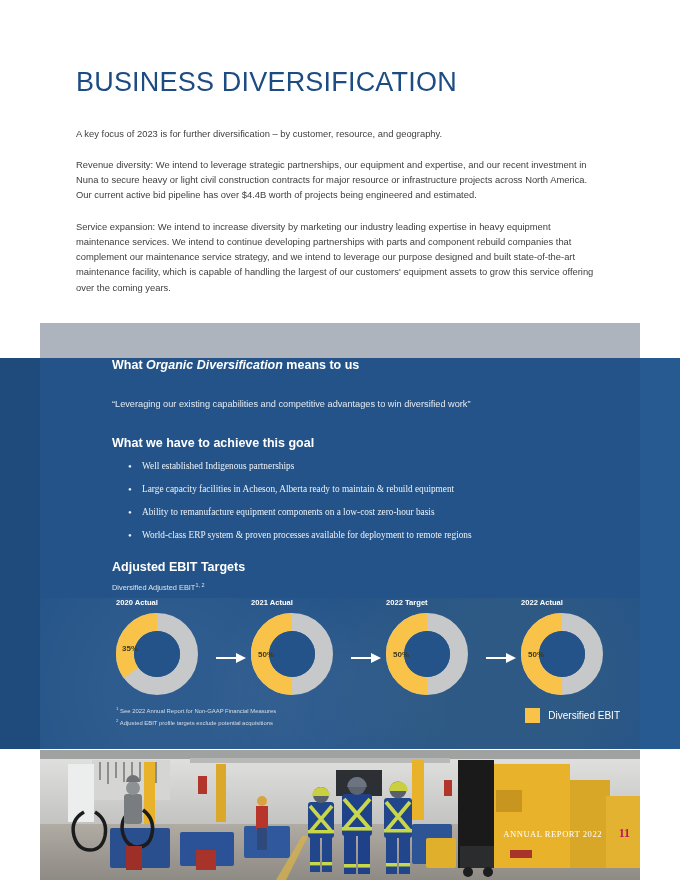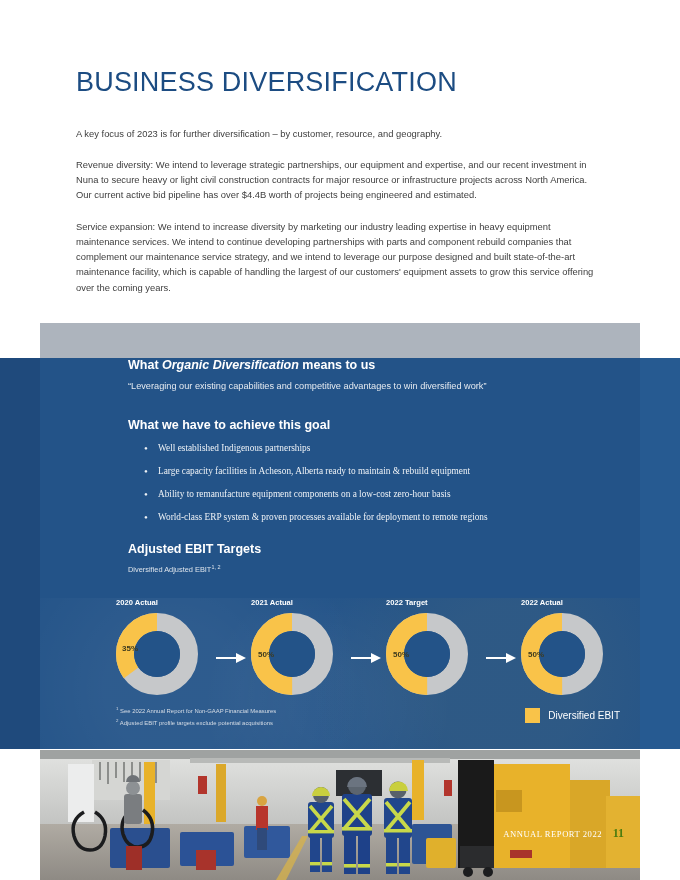--- a/index.html
+++ b/index.html
@@ -78,39 +78,39 @@
     width: 600px; height: 151px;
     background:
       radial-gradient(circle at 22% 60%, rgba(255,255,255,.05) 0 14%, transparent 40%),
       radial-gradient(circle at 48% 70%, rgba(255,255,255,.04) 0 12%, transparent 38%),
       radial-gradient(circle at 78% 55%, rgba(250,205,80,.05) 0 16%, transparent 42%);
     pointer-events: none;
   }
 
   .panel-inner {
     position: absolute;
-    left: 128px;
+    left: 112px;
     top: 0;
     width: 500px;
     height: 100%;
   }
 
   .panel-h {
     color: #ffffff;
     font-size: 12.5px;
     font-weight: bold;
     line-height: 1.2;
   }
   .panel-h em { font-style: italic; font-weight: bold; }
 
   .quote {
     color: #e5eaf0;
     font-size: 9.2px;
     line-height: 1.5;
-    margin-top: 7px;
+    margin-top: 25px;
   }
 
   .panel-h2 {
     color: #ffffff;
     font-size: 12.5px;
     font-weight: bold;
     margin-top: 24px;
   }
 
   ul.goals {
@@ -240,23 +240,23 @@
     position: absolute;
     right: 78px;
     top: 829px;
     color: #ffffff;
     font-size: 8.6px;
     letter-spacing: 0.5px;
     font-family: "Liberation Serif", serif;
   }
   .photo-pageno {
     position: absolute;
-    right: 56px;
+    right: 50px;
     top: 826px;
-    color: #4d7c0f;
+    color: #be185d;
     font-size: 12px;
     font-weight: bold;
     font-family: "Liberation Serif", serif;
   }
 </style>
 </head>
 <body>
 
 <div class="article">
   <h1 class="page-title">BUSINESS DIVERSIFICATION</h1>

